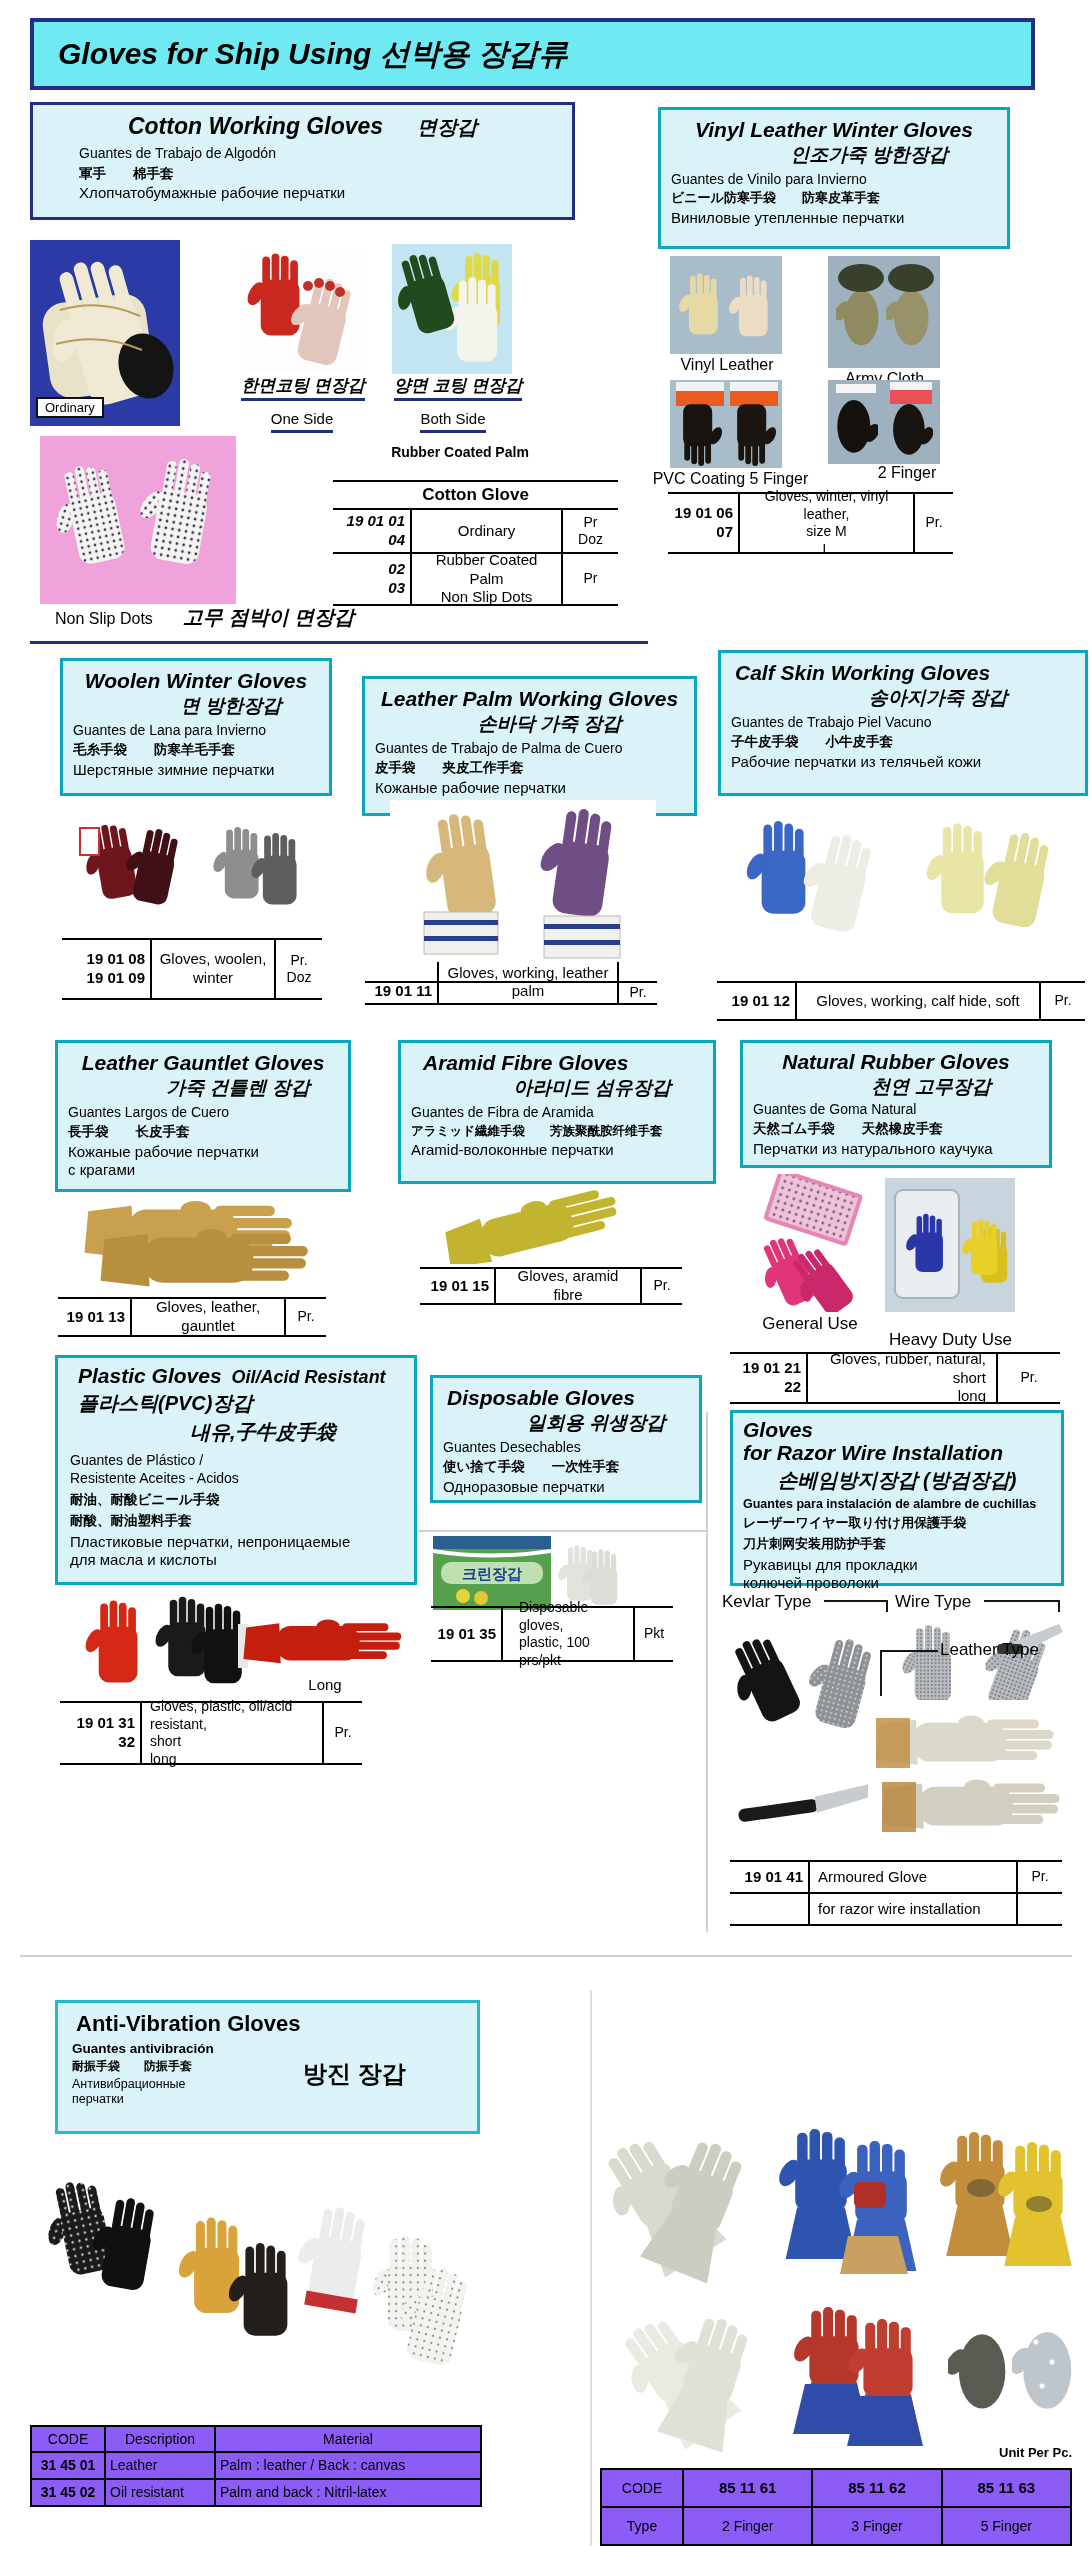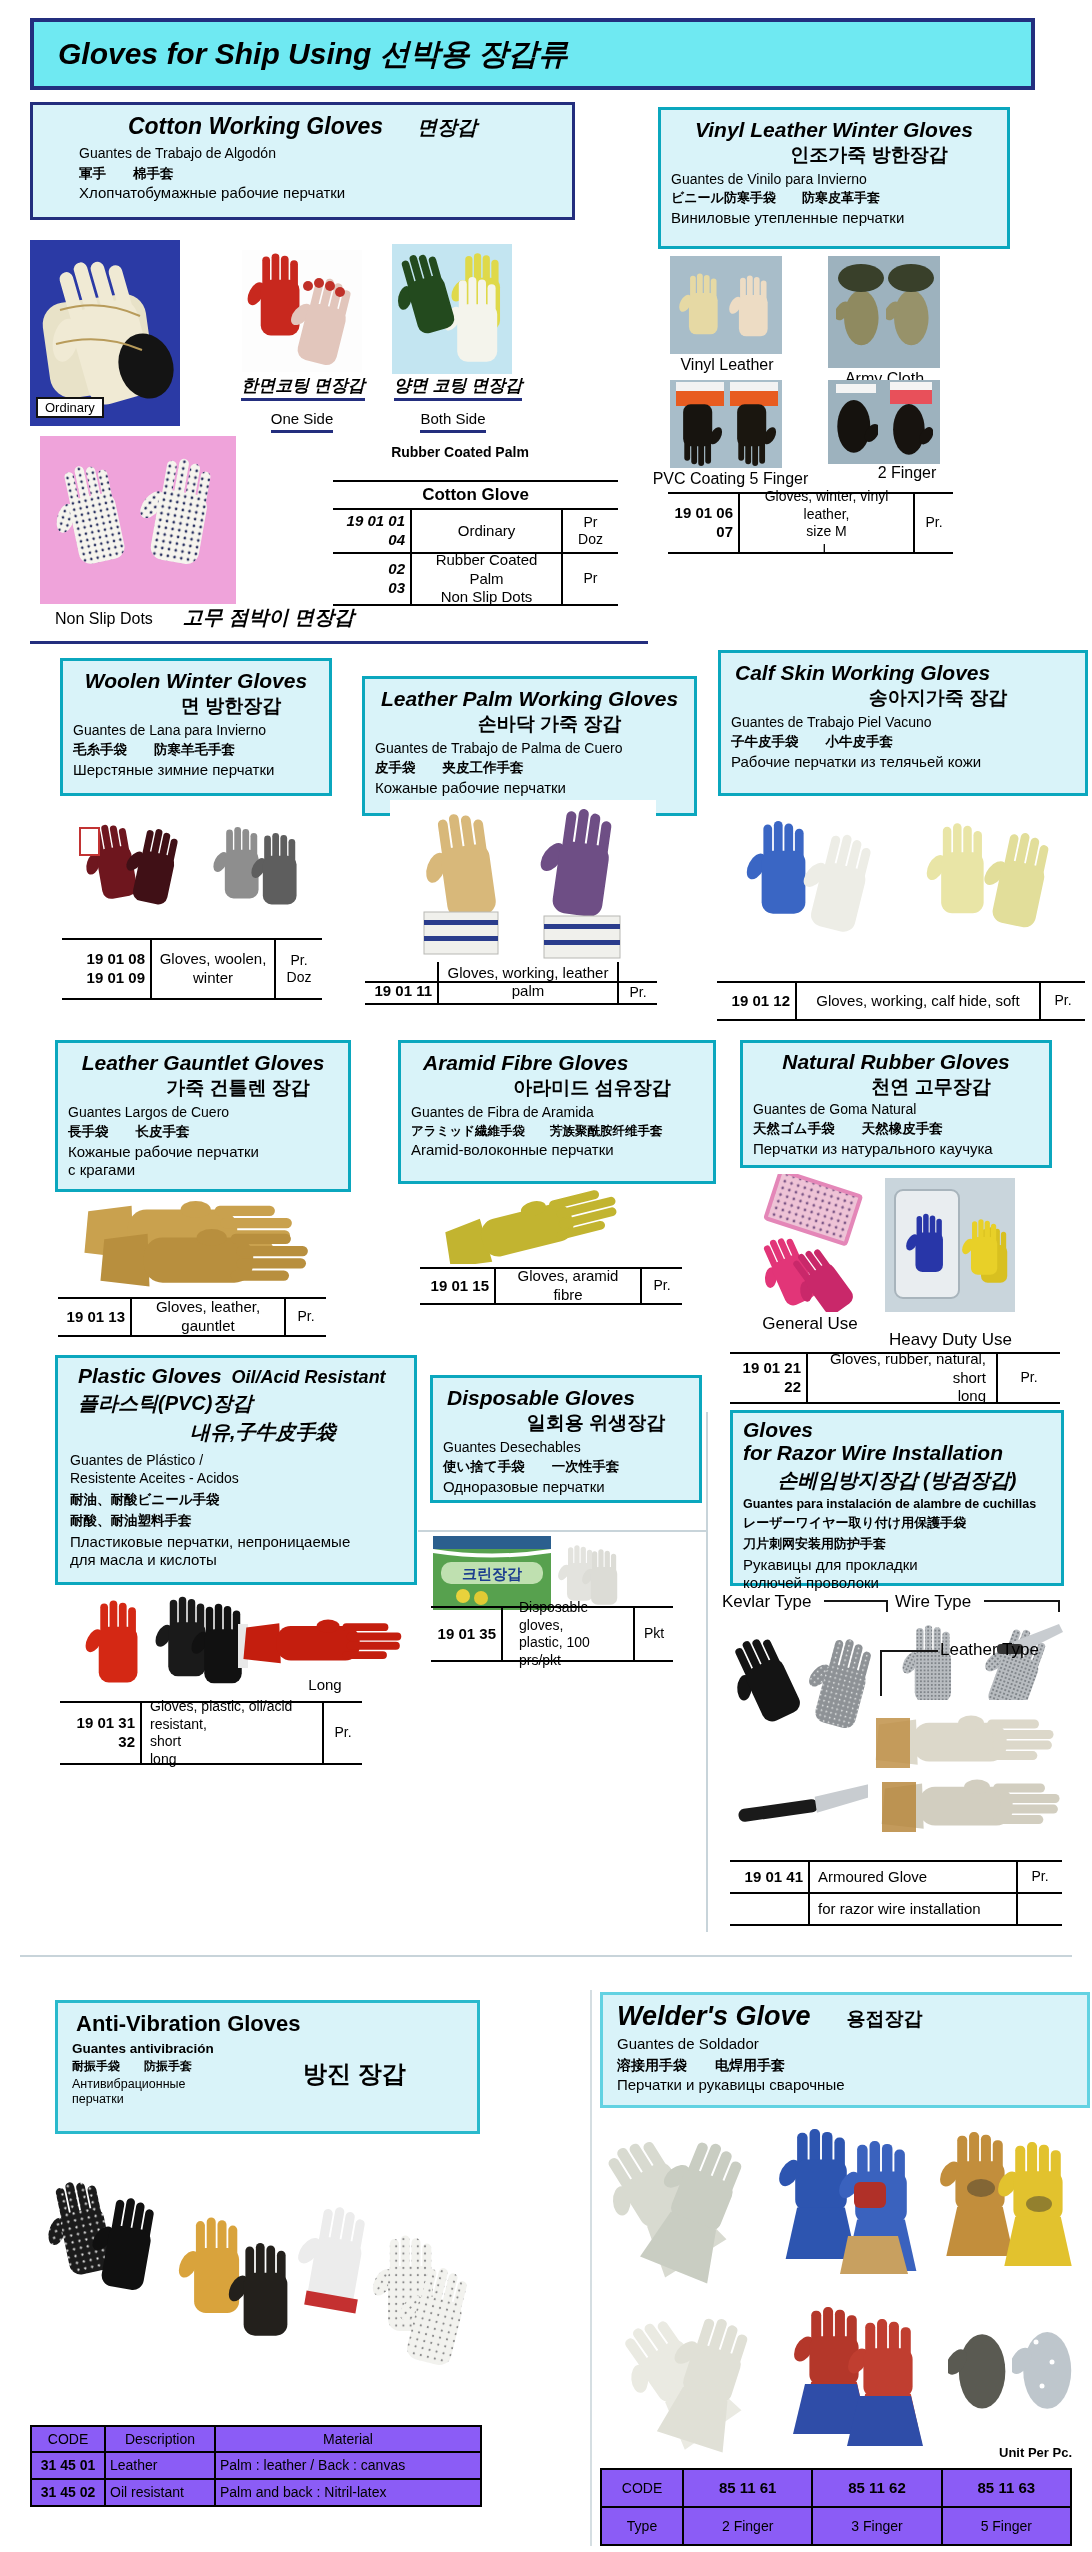--- a/index.html
+++ b/index.html
@@ -6,21 +6,21 @@
   .page{position:relative;width:1092px;height:2552px;background:#ffffff;
         font-family:"Liberation Sans",sans-serif;color:#000;overflow:hidden;}
   .abs{position:absolute;}
   .pre{white-space:pre-line;}
   
   .box{position:absolute;background:#D9F3F9;border:3px solid #0BA7BE;box-sizing:border-box;padding:6px 12px;}
   .box.navy{border-color:#232E7E;}
   .box.lt{border-color:#29B9CC;}
   .box.welb{border-color:#62D2E2;}
   .bt1{font-size:21px;font-weight:bold;font-style:italic;text-align:center;line-height:1.18;}
-  .bt2{font-size:19px;font-weight:bold;text-align:center;padding-left:70px;line-height:1.25;}
+  .bt2{font-size:19px;font-weight:bold;font-style:italic;text-align:center;padding-left:70px;line-height:1.25;}
   .bes{font-size:14px;margin-top:4px;line-height:1.25;}
   .bcjk{font-size:13.5px;font-weight:bold;margin-top:2px;line-height:1.3;}
   .bru{font-size:15px;margin-top:2px;line-height:1.2;}
   
   .ptable{position:absolute;border-top:2px solid #000;border-bottom:2px solid #000;box-sizing:border-box;}
   .thead{font-size:17px;font-weight:bold;text-align:center;border-bottom:2px solid #000;padding:3px 0;}
   .trow{display:flex;align-items:stretch;}
   .trow + .trow{border-top:2px solid #000;}
   .tc{display:flex;align-items:center;justify-content:center;padding:2px 5px;box-sizing:border-box;
       font-size:15px;line-height:1.25;text-align:center;}
@@ -627,29 +627,20 @@
       <div class="gc" style="width:110px;justify-content:flex-start;">Leather</div>
       <div class="gc" style="flex:1;justify-content:flex-start;">Palm : leather / Back : canvas</div>
     </div>
     <div class="grow" style="height:25px;">
       <div class="gc" style="width:72px;font-weight:bold;">31 45 02</div>
       <div class="gc" style="width:110px;justify-content:flex-start;">Oil resistant</div>
       <div class="gc" style="flex:1;justify-content:flex-start;">Palm and back : Nitril-latex</div>
     </div>
   </div>
 
-  <div class="box welb" style="left:600px;top:1992px;width:490px;height:116px;padding:6px 14px;">
-    <div style="display:flex;align-items:baseline;gap:36px;">
-      <span style="font-size:27px;font-weight:bold;font-style:italic;">Welder's Glove</span>
-      <span style="font-size:19px;font-weight:bold;">용접장갑</span>
-    </div>
-    <div class="bes" style="font-size:15px;margin-top:3px;">Guantes de Soldador</div>
-    <div class="bcjk" style="font-size:14px;">溶接用手袋　　电焊用手套</div>
-    <div class="bru">Перчатки и рукавицы сварочные</div>
-  </div>
 
   <div class="photo" style="left:600px;top:2118px;width:160px;height:168px;background:#fff;">
     <svg width="160" height="168" viewBox="0 0 160 168">
       <g transform="rotate(-32 70 84)">
           <use href="#gaunt" x="18" y="10" width="88" height="138" fill="#D8DAD0"></use>
         </g>
       <g transform="rotate(22 100 92)">
           <use href="#gaunt" x="54" y="22" width="88" height="138" fill="#C9CDC2"></use>
         </g>
     </svg>

